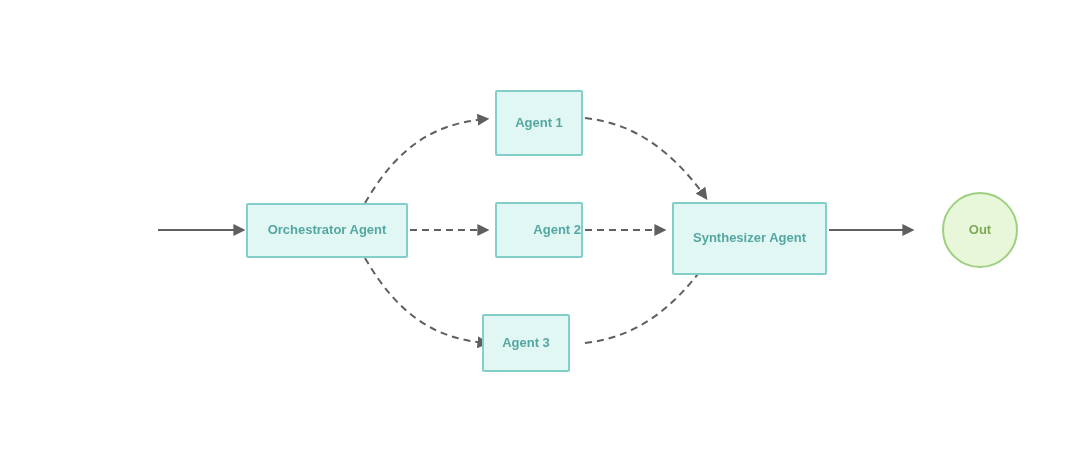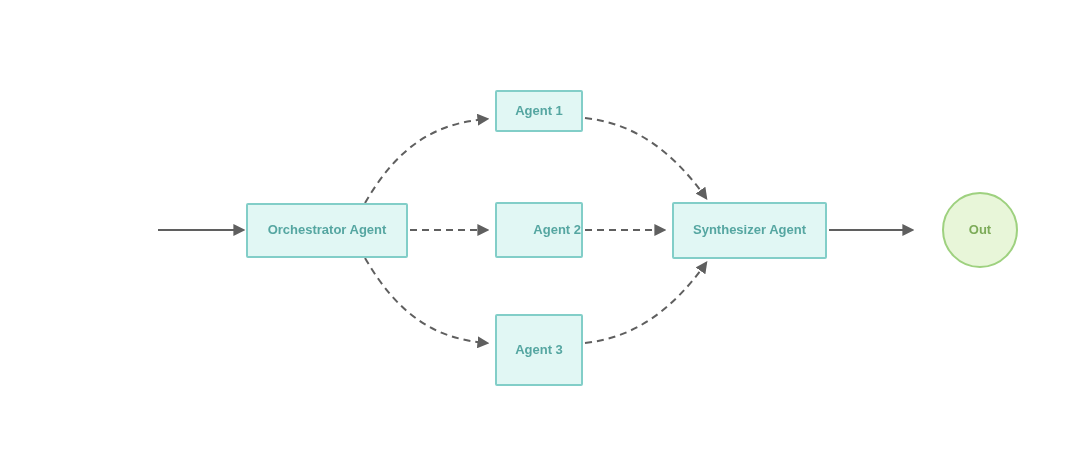--- a/index.html
+++ b/index.html
@@ -54,24 +54,24 @@
   }
   .node.circle {
     background: var(--circle-fill, #e8f6d9);
     border: 2px solid var(--circle-border, #9ed17f);
     color: var(--circle-text, #7cab58);
     border-radius: 50%;
   }
   
   #node-in           { left: 90px;  top: 196px; width: 68px;  height: 68px; }
   #node-orchestrator { left: 246px; top: 203px; width: 162px; height: 55px; justify-content: center; }
-  #node-agent-1      { left: 495px; top: 90px;  width: 88px;  height: 42px; text-align: right; }
+  #node-agent-1      { left: 495px; top: 90px;  width: 88px;  height: 66px; text-align: right; }
   #node-agent-2      { left: 495px; top: 202px; width: 88px;  height: 56px; justify-content: flex-end; }
-  #node-agent-3      { left: 495px; top: 314px; width: 88px;  height: 72px; }
-  #node-synthesizer  { left: 672px; top: 202px; width: 155px; height: 57px; }
+  #node-agent-3      { left: 482px; top: 314px; width: 88px;  height: 58px; }
+  #node-synthesizer  { left: 672px; top: 202px; width: 155px; height: 73px; }
   #node-out          { left: 942px; top: 192px; width: 76px;  height: 76px; }
 </style>
 </head>
 <body>
 
 <div class="canvas">
 
   <svg class="edge-layer" viewBox="0 0 1080 461" xmlns="http://www.w3.org/2000/svg">
     <defs>
       <marker id="arrow" viewBox="0 0 10 10" refX="8" refY="5" markerWidth="6" markerHeight="6" orient="auto">

